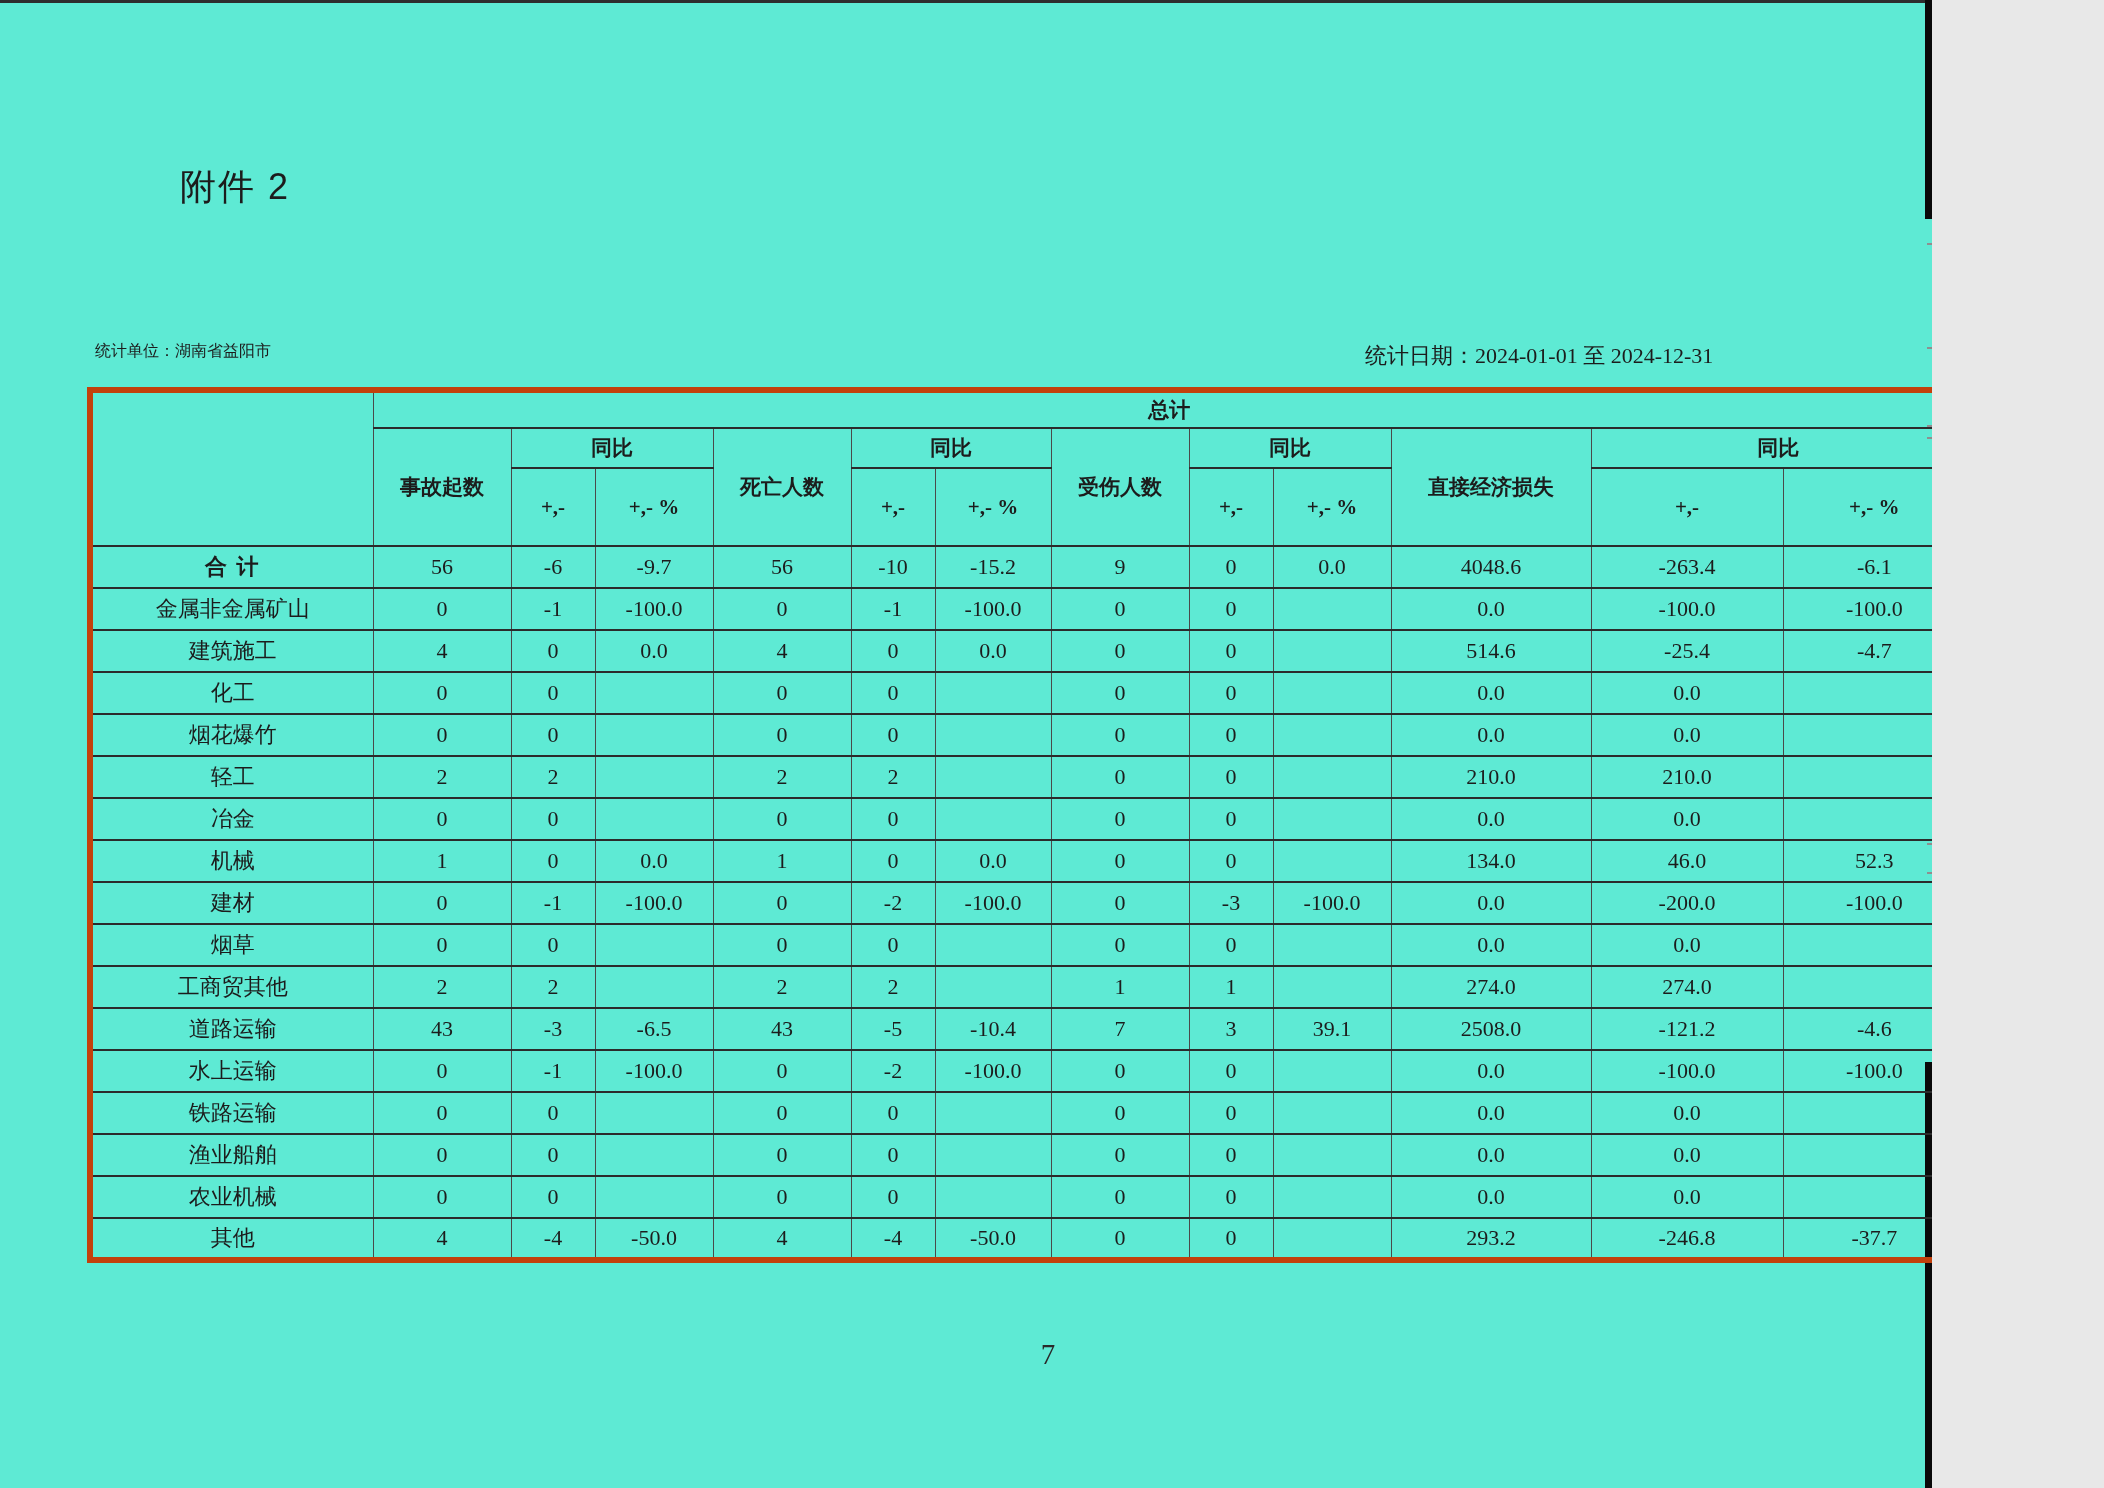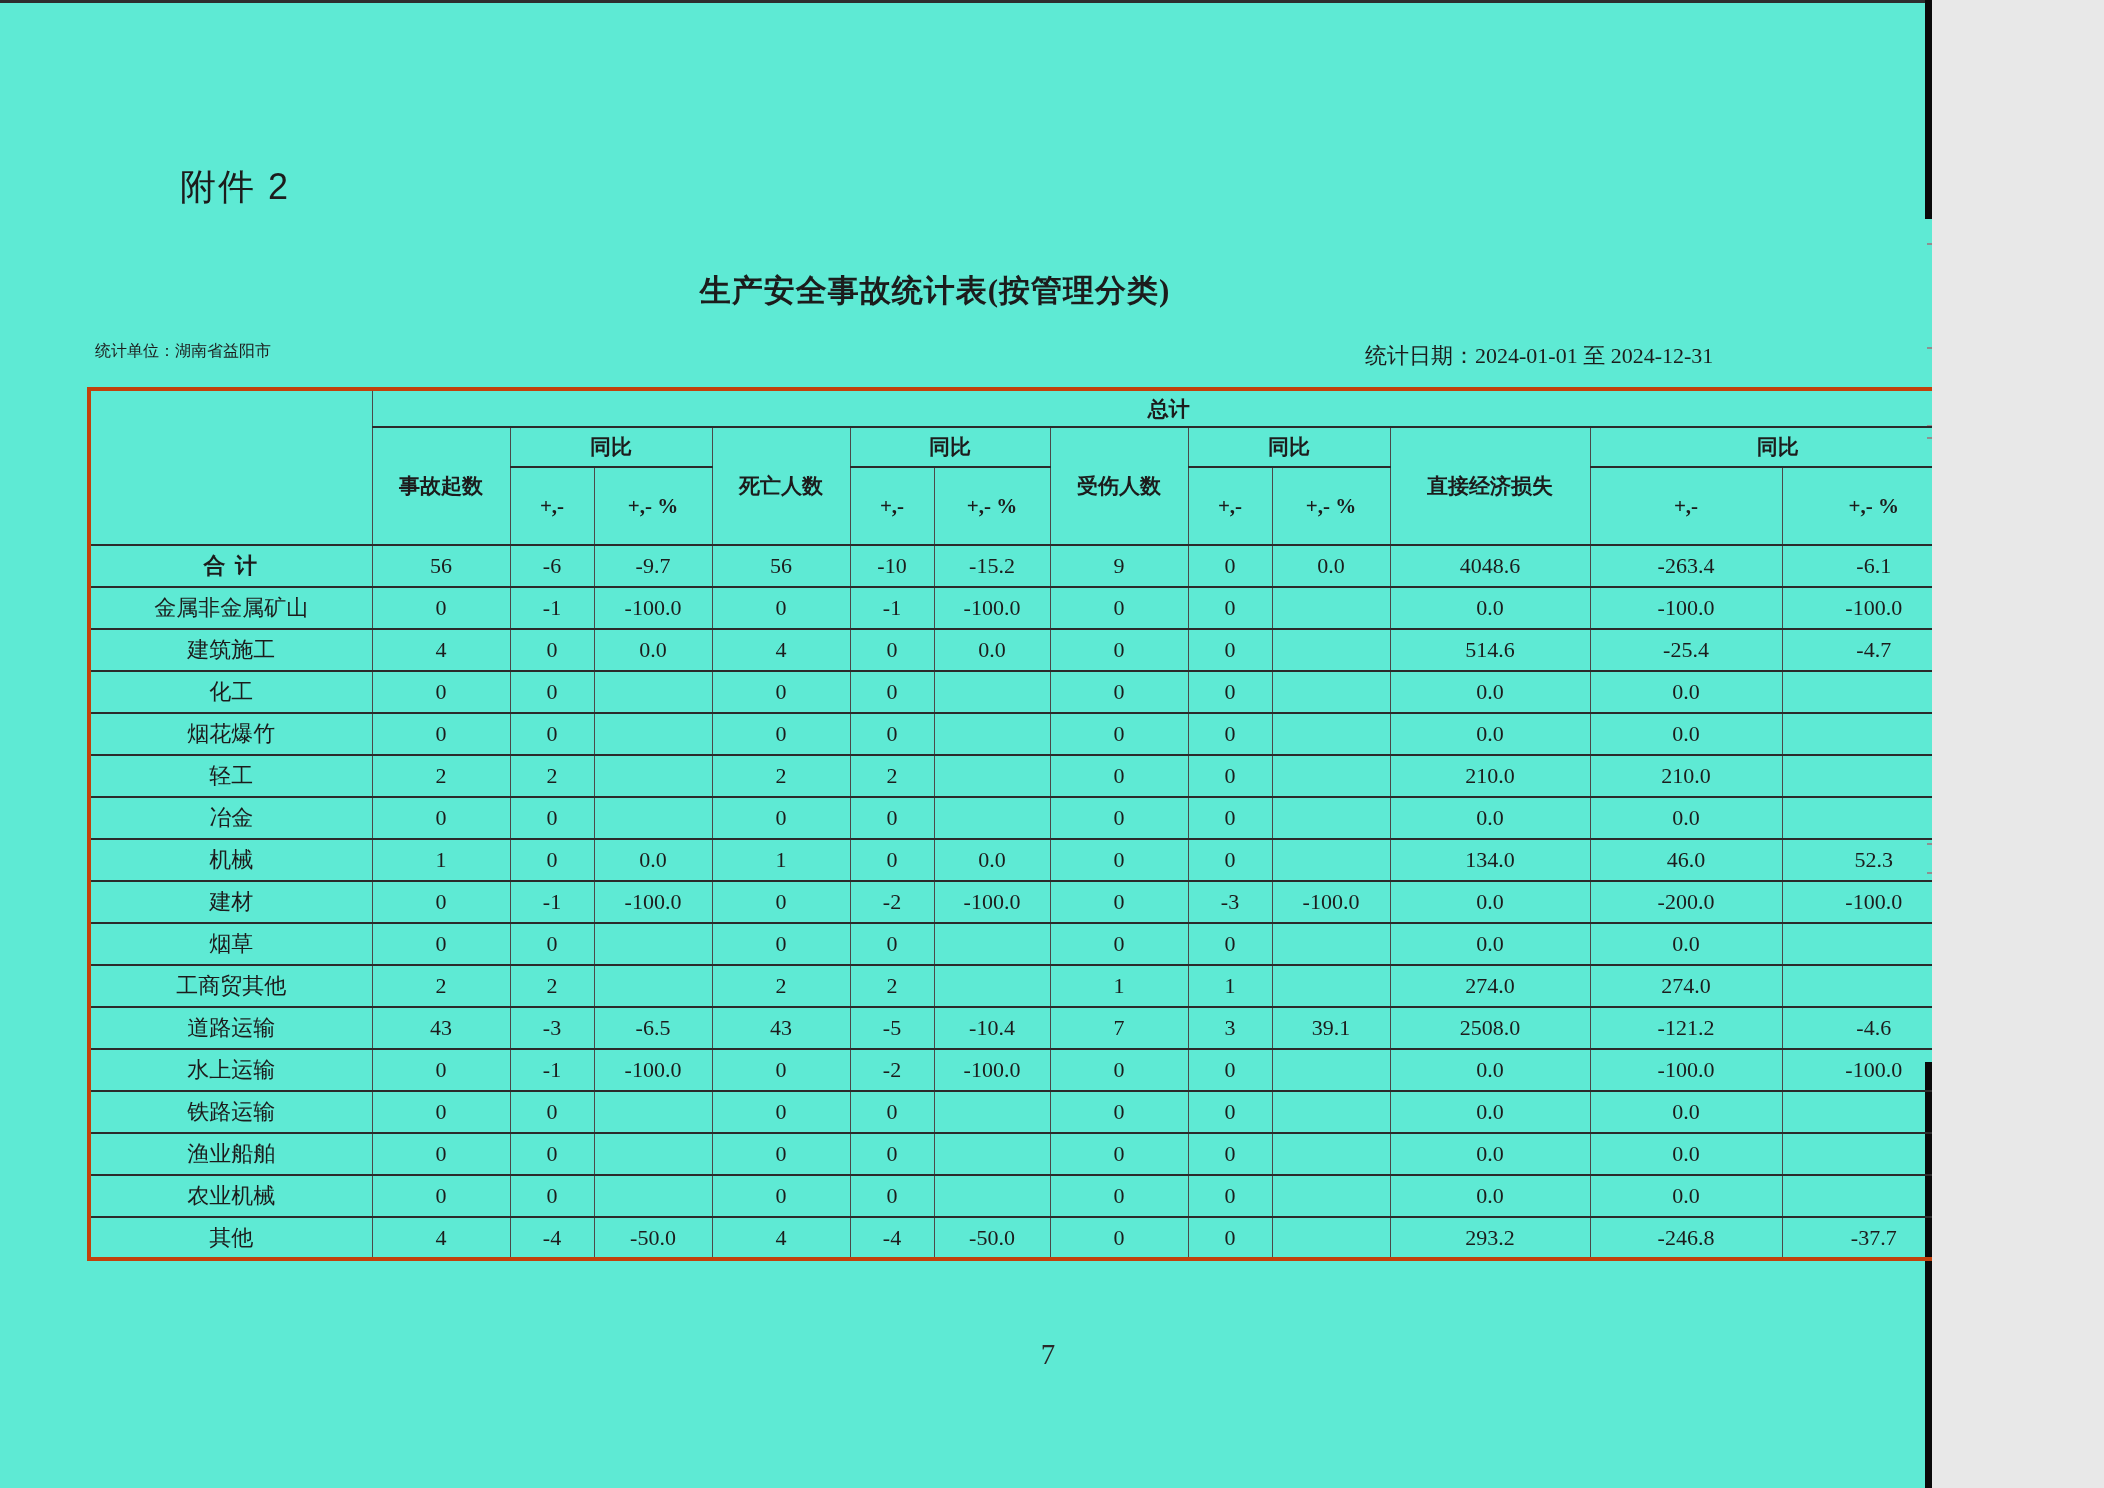--- a/index.html
+++ b/index.html
@@ -25,21 +25,21 @@
   table.stats{
     position:absolute;left:87px;top:387px;width:1878px;
     border-collapse:collapse;table-layout:fixed;
     font-size:22px;
   }
   table.stats th,table.stats td{
     border-left:1px solid #4a4a4a;border-right:1px solid #4a4a4a;
     border-top:2px solid #2b2b2b;border-bottom:2px solid #2b2b2b;
     text-align:center;vertical-align:middle;padding:0;overflow:hidden;white-space:nowrap;
   }
-  table.stats{border:4px solid #c2410c;}
+  table.stats{border:6px solid #c2410c;}
   table.stats th{font-size:21px;font-weight:bold;}
   tr.hr1{height:38px;}
   tr.hr2{height:40px;}
   tr.hr3{height:78px;}
   tbody tr{height:42px;}
   td.cat{font-size:22px;margin-top:32px;}
   td.cat.emph{font-weight:bold;letter-spacing:2px;}
   .page-number{position:absolute;left:998px;top:1338px;width:100px;text-align:center;font-size:29px;color:#2a2a2a;}
 </style>
 </head>
@@ -51,21 +51,20 @@
   <div class="right-bar top"></div>
   <div class="right-bar bottom"></div>
   <div class="tick" style="top:243px"></div>
   <div class="tick" style="top:347px"></div>
   <div class="tick" style="top:425px"></div>
   <div class="tick" style="top:437px"></div>
   <div class="tick" style="top:843px"></div>
   <div class="tick" style="top:872px"></div>
 
   <div class="attachment">附件 2</div>
-  <div class="doc-title">生产安全事故统计表(按管理分类)</div>
   <div class="stat-unit">统计单位：湖南省益阳市</div>
   <div class="stat-date">统计日期：2024-01-01 至 2024-12-31</div>
 
   <table class="stats">
     <colgroup>
       <col style="width:283px">
         <col style="width:138px">
         <col style="width:84px">
         <col style="width:118px">
       <col style="width:138px">

